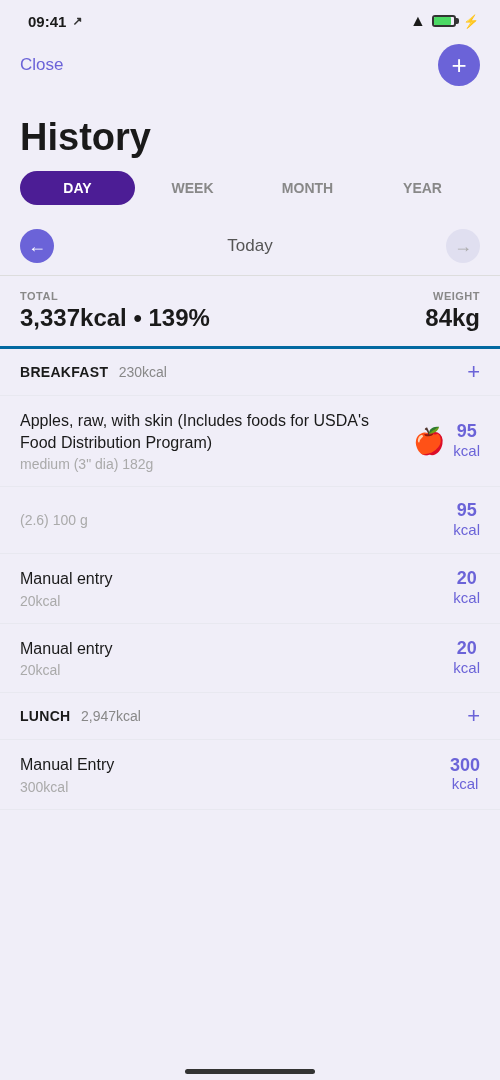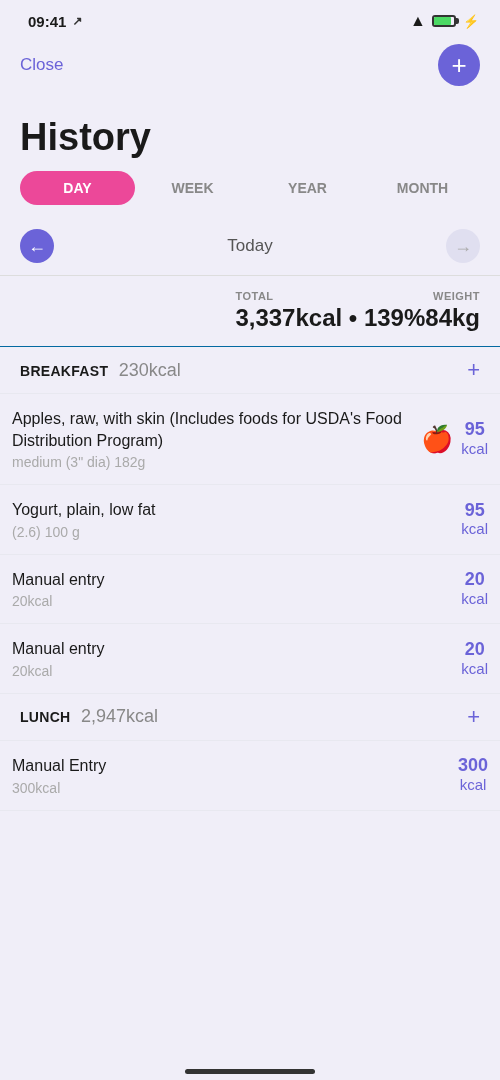--- a/index.html
+++ b/index.html
@@ -112,21 +112,21 @@
       flex: 1;
       text-align: center;
       padding: 9px 0;
       font-size: 14px;
       font-weight: 600;
       color: #888;
       cursor: pointer;
       border-radius: 22px;
     }
     .tab.active {
-      background: #ec4899;
+      background: #4c1d95;
       color: white;
     }
 
     
     .date-nav {
       display: flex;
       align-items: center;
       justify-content: space-between;
       padding: 8px 20px 12px;
       border-bottom: 1px solid #ddd;
@@ -152,24 +152,24 @@
     }
     .date-label {
       font-size: 17px;
       color: #555;
       font-weight: 400;
     }
 
     
     .summary {
       display: flex;
-      justify-content: flex-end;
+      justify-content: space-between;
       align-items: flex-end;
       padding: 14px 20px 14px;
-      border-bottom: 1px solid #0369a1;
+      border-bottom: 3px solid #0369a1;
     }
     .summary-left {}
     .summary-label {
       font-size: 11px;
       font-weight: 700;
       color: #888;
       letter-spacing: 0.5px;
       margin-bottom: 2px;
     }
     .summary-value {
@@ -194,41 +194,41 @@
       padding: 12px 20px;
       border-bottom: 1px solid #e8e8f0;
     }
     .meal-title {
       font-size: 14px;
       font-weight: 700;
       color: #1a1a1a;
       letter-spacing: 0.3px;
     }
     .meal-kcal {
-      font-size: 18px;
+      font-size: 14px;
       font-weight: 400;
       color: #888;
       margin-left: 6px;
     }
     .meal-add-btn {
       background: none;
       border: none;
       color: #6b63d8;
       font-size: 22px;
       cursor: pointer;
       line-height: 1;
       font-weight: 300;
     }
 
     
     .food-item {
       display: flex;
       justify-content: space-between;
       align-items: center;
-      padding: 14px 12px;
+      padding: 14px 20px;
       border-bottom: 1px solid #e8e8f0;
       cursor: pointer;
     }
     .food-info {
       flex: 1;
       margin-right: 10px;
     }
     .food-name {
       font-size: 16px;
       font-weight: 400;
@@ -308,22 +308,22 @@
 <div class="header">
   <button class="close-btn">Close</button>
   <button class="add-btn">+</button>
 </div>
 
 <div class="page-title">History</div>
 
 <div class="tabs">
   <div class="tab active">DAY</div>
   <div class="tab">WEEK</div>
+  <div class="tab">MONTH</div>
   <div class="tab">YEAR</div>
-  <div class="tab">MONTH</div>
 </div>
 
 <div class="date-nav">
   <button class="nav-arrow left">←</button>
   <span class="date-label">Today</span>
   <button class="nav-arrow right">→</button>
 </div>
 
 <div class="summary">
   <div class="summary-left">
@@ -352,21 +352,20 @@
       <div class="food-right">
         <span class="food-emoji">🍎</span>
         <div class="food-kcal">
           <span class="food-kcal-num">95</span>
           <span class="food-kcal-unit">kcal</span>
         </div>
       </div>
     </div>
     <div class="food-item">
       <div class="food-info">
-        <div class="food-name">Yogurt, plain, low fat</div>
         <div class="food-detail">(2.6) 100 g</div>
       </div>
       <div class="food-right">
 
         <div class="food-kcal">
           <span class="food-kcal-num">95</span>
           <span class="food-kcal-unit">kcal</span>
         </div>
       </div>
     </div>

